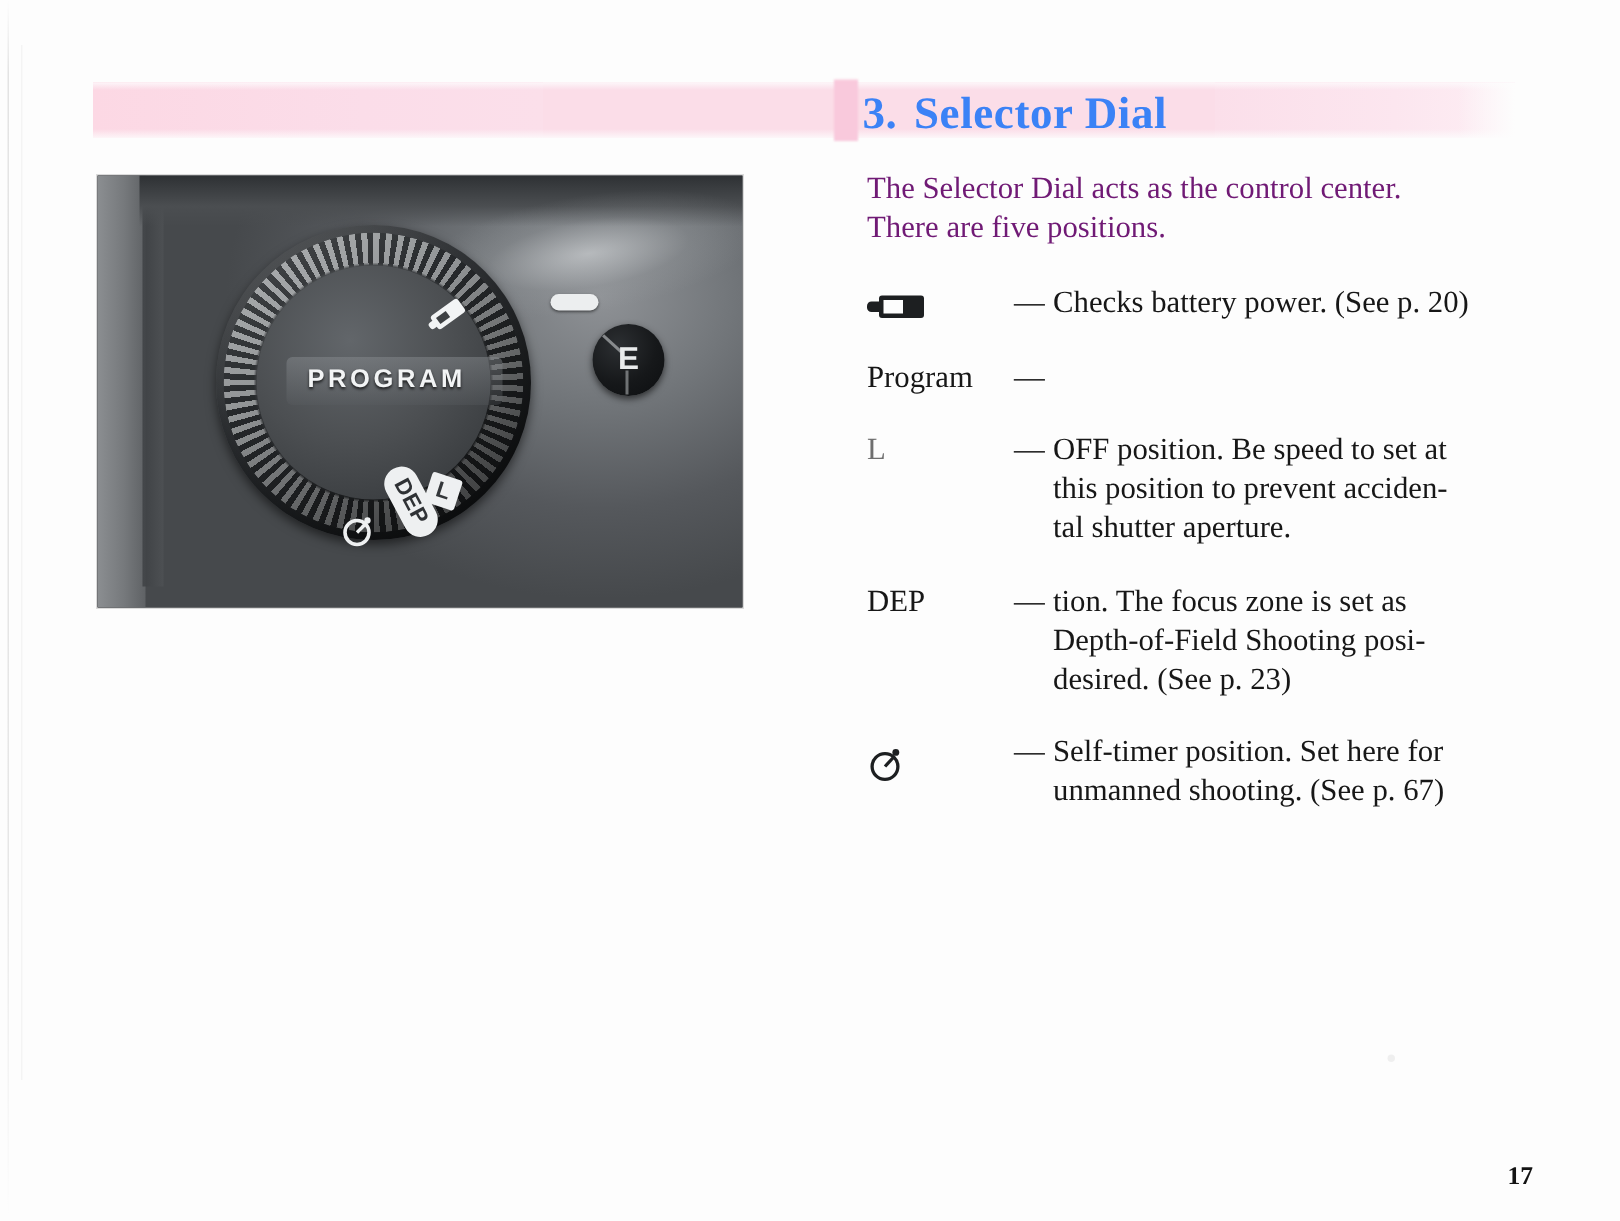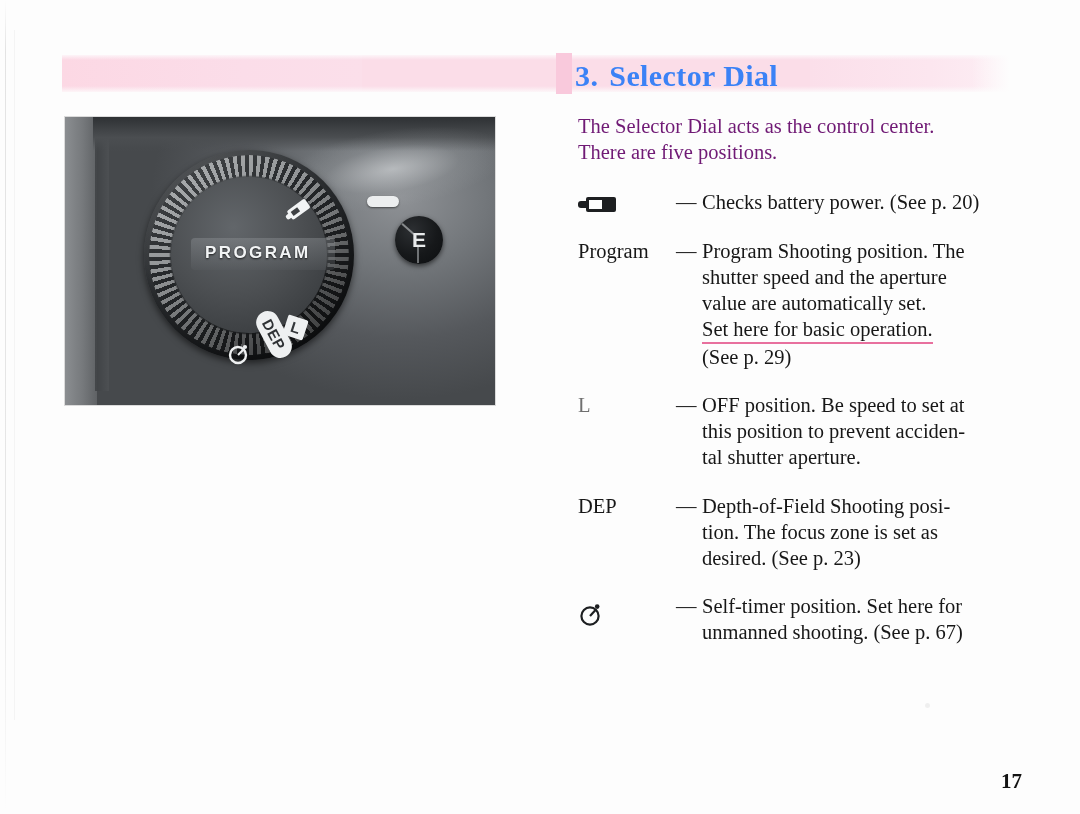--- a/index.html
+++ b/index.html
@@ -359,21 +359,21 @@
   }
 
   .timer-icon { display: inline-block; margin-top: 6px; }
 
   
   .page-num {
     position: absolute;
     right: 58px; bottom: 20px;
     font-family: "Liberation Serif", "DejaVu Serif", serif;
     font-weight: bold;
-    font-size: 21px;
+    font-size: 17px;
     color: #131313;
   }
   
   .speck {
     position: absolute;
     left: 925px; top: 703px;
     width: 5px; height: 5px;
     border-radius: 50%;
     background: rgba(0,0,0,0.055);
   }
@@ -453,47 +453,40 @@
     </div>
     <div class="dash">—</div>
     <div class="desc">
       <span class="line">Checks battery power. (See p. 20)</span>
     </div>
   </div>
 
   <div class="entry" style="margin-bottom:22px;">
     <div class="term">Program</div>
     <div class="dash">—</div>
-    <div class="desc">
-      <span class="line">Program Shooting position. The</span>
-      <span class="line">shutter speed and the aperture</span>
-      <span class="line">value are automatically set.</span>
-      <span class="line"><span class="underline-pink">Set here for basic operation.</span></span>
-      <span class="line">(See p. 29)</span>
-    </div>
   </div>
 
   <div class="entry" style="margin-bottom:23px;">
     <div class="term faded">L</div>
     <div class="dash">—</div>
     <div class="desc">
       <span class="line just">
           <span>OFF position. Be speed to set at</span>
         </span>
       <span class="line">this position to prevent acciden-</span>
       <span class="line">tal shutter aperture.</span>
     </div>
   </div>
 
   <div class="entry" style="margin-bottom:22px;">
     <div class="term">DEP</div>
     <div class="dash">—</div>
     <div class="desc">
+      <span class="line">tion. The focus zone is set as</span>
       <span class="line">Depth-of-Field Shooting posi-</span>
-      <span class="line">tion. The focus zone is set as</span>
       <span class="line">desired. (See p. 23)</span>
     </div>
   </div>
 
   <div class="entry">
     <div class="term">
       <span class="timer-icon">
         <svg width="26" height="28" viewBox="0 0 26 28">
           <circle cx="12" cy="17" r="8.6" fill="none" stroke="#1d1f21" stroke-width="2.2"></circle>
           <line x1="12" y1="17" x2="18" y2="10.5" stroke="#1d1f21" stroke-width="2.2"></line>

